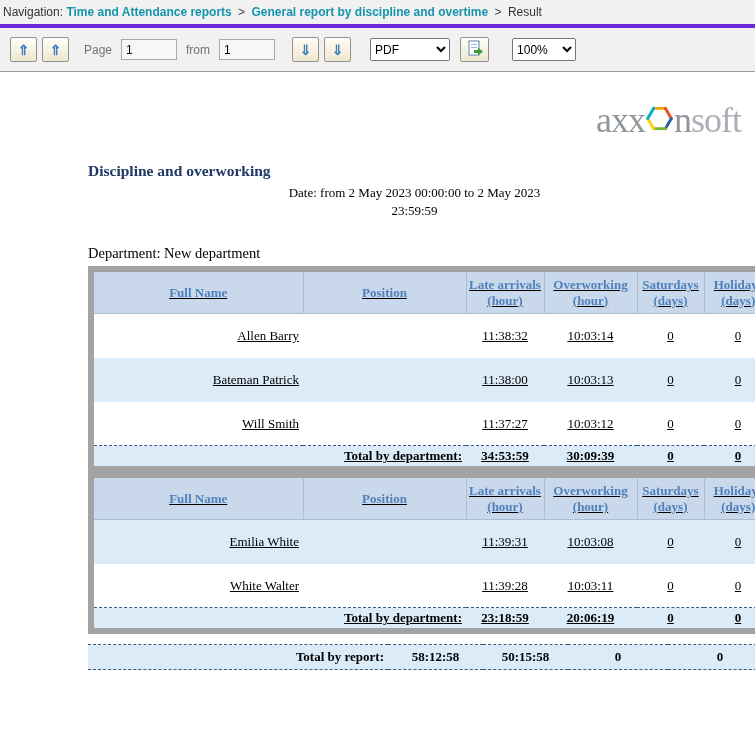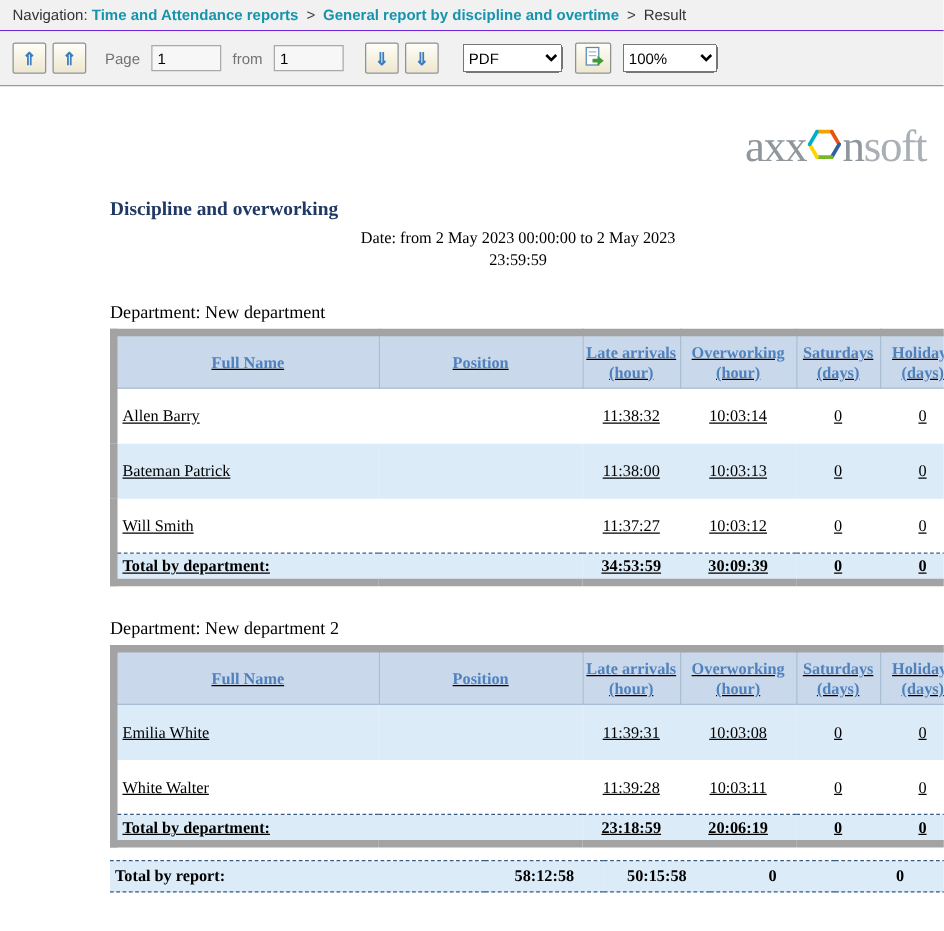--- a/index.html
+++ b/index.html
@@ -7,22 +7,22 @@
   body {
     width: 755px; height: 745px;
     background: #ffffff;
     font-family: "Liberation Sans", sans-serif;
     overflow: hidden;
   }
 
   
   .nav-bar {
     background: #f1f1f1;
-    border-bottom: 1px solid #6d28d9;
-    padding: 5px 10px;
+    border-bottom: 4px solid #6d28d9;
+    padding: 5px 3px;
     font-size: 12px;
     color: #333;
     white-space: nowrap;
   }
   .nav-link { color: #1694ad; font-weight: bold; cursor: pointer; }
   .nav-sep  { color: #444; margin: 0 3px; }
 
   
   .toolbar {
     background: #f1f1f1;
@@ -48,21 +48,21 @@
   .tb-input {
     width: 56px; height: 21px;
     border: 1px solid #a9a9a9;
     background: #f7f7f7;
     font-size: 12px; padding: 2px 4px;
     font-family: inherit;
   }
   .tb-gap { margin-left: 12px; }
   .tb-select { height: 23px; font-size: 12px; font-family: inherit; }
   .sel-format { width: 80px; margin-left: 14px; }
-  .sel-zoom   { width: 76px; margin-left: 4px; }
+  .sel-zoom   { width: 64px; margin-left: 18px; }
   .tb-btn.export { margin-left: 5px; width: 29px; }
 
   
   .report {
     padding: 30px 14px 10px 88px;
     font-family: "Liberation Serif", serif;
     color: #000;
   }
   .logo-wrap { text-align: right; }
   .logo-text {
@@ -109,21 +109,21 @@
     color: #4f81bd;
     font-size: 13px;
     font-weight: bold;
     border: 1px solid #a9bdd3;
     padding: 5px 2px;
     line-height: 1.2;
     text-align: center;
   }
   .rpt td { font-size: 13px; padding: 2px 4px; }
   .rpt .data-row td { height: 44px; }
-  .c-name, .c-total-label { text-align: left; }
+  .c-name, .c-total-label { text-align: right; }
   .c-num { text-align: center; }
 
   .rpt tbody .data-row:nth-of-type(even) td { background: #dcebf8; }
   .rpt.flip tbody .data-row:nth-of-type(odd) td { background: #dcebf8; }
   .rpt.flip tbody .data-row:nth-of-type(even) td { background: #ffffff; }
 
   .total-row td {
     background: #dcebf8;
     font-weight: bold;
     border-top: 1px dashed #3a5a86;
@@ -268,21 +268,20 @@
       <tr class="total-row">
         <td colspan="2" class="c-total-label">Total by department:</td>
         <td class="c-num">34:53:59</td>
         <td class="c-num">30:09:39</td>
         <td class="c-num">0</td>
         <td class="c-num">0</td>
       </tr>
     </tbody>
   </table>
 
-  <div class="dept-heading">Department: New department 2</div>
   <table class="rpt flip">
     <colgroup>
         <col style="width:212px">
         <col style="width:163px">
         <col style="width:78px">
         <col style="width:93px">
         <col style="width:67px">
         <col style="width:71px">
       </colgroup>
     <thead>

